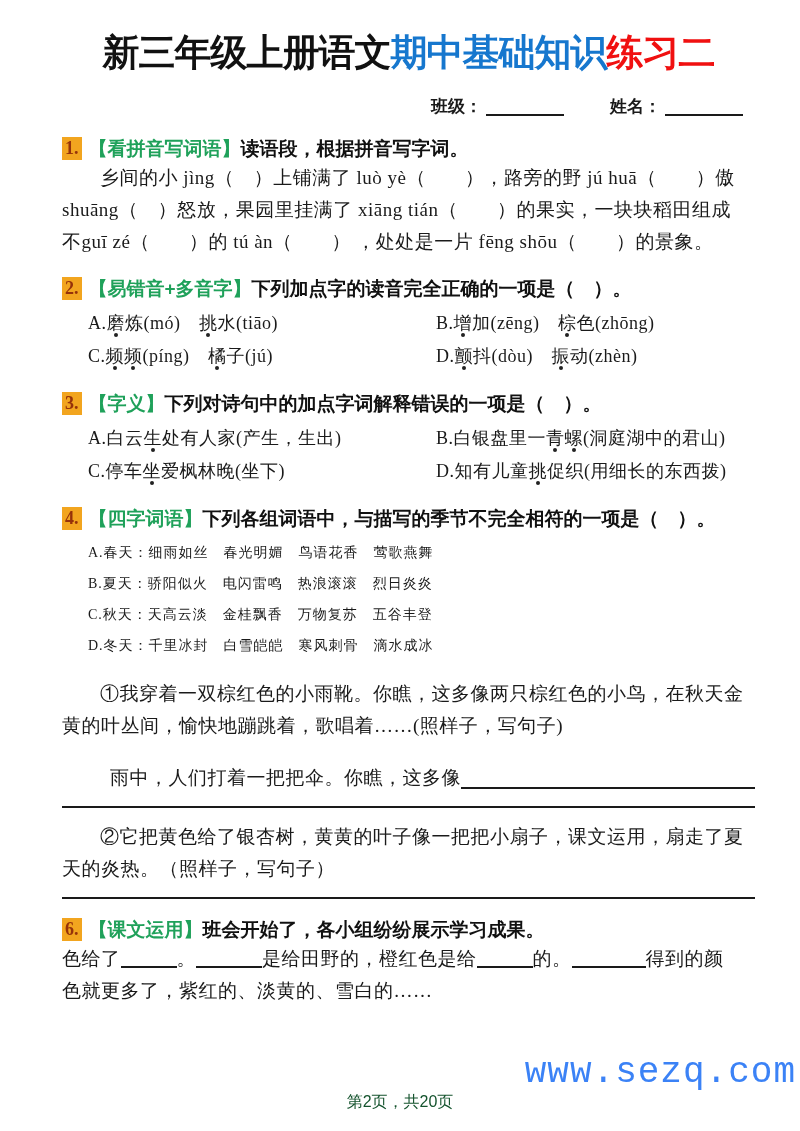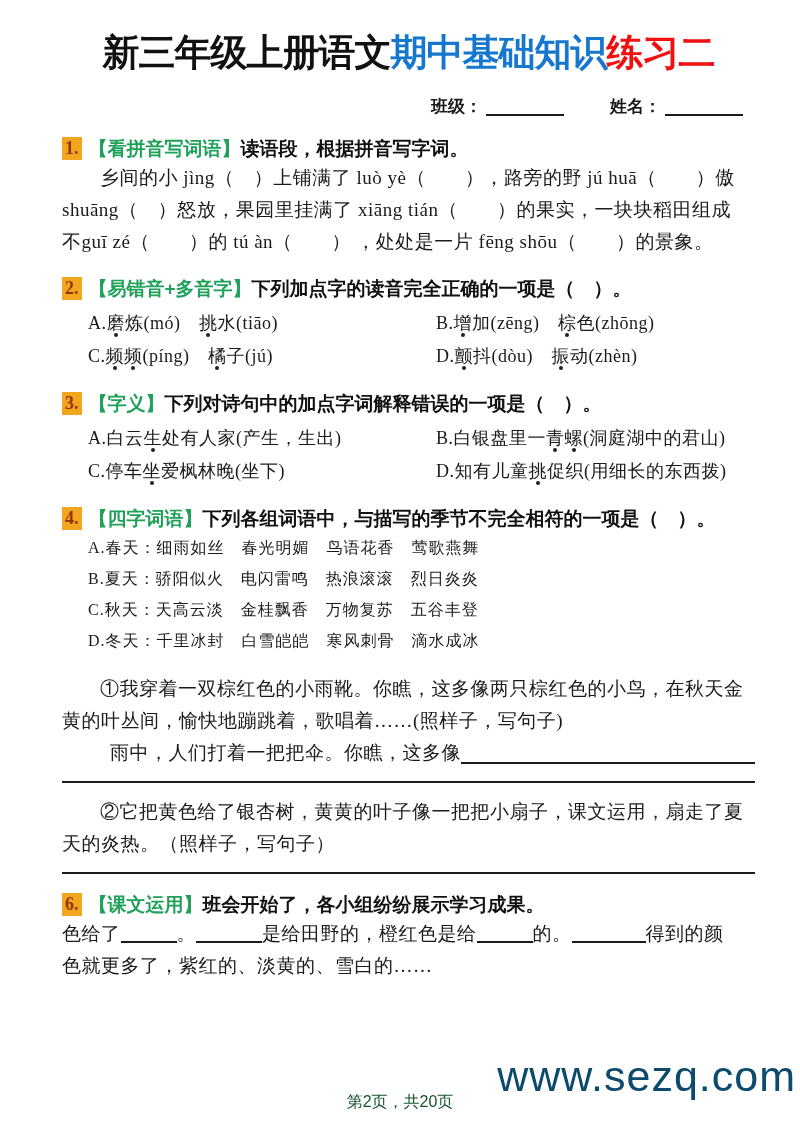--- a/index.html
+++ b/index.html
@@ -40,44 +40,44 @@
     display:inline-block;background:#F2A51F;color:#96320A;
     font-family:"Liberation Serif","DejaVu Serif",serif;font-weight:bold;
     font-size:18px;line-height:23px;padding:0 3px;margin-right:7px;
     vertical-align:1px;
   }
   .sec-label{color:#1FA15A;}
   .sec-intro{color:#111111;}
   
   .line{font-size:19px;line-height:32px;letter-spacing:0.5px;}
   .indent{padding-left:38px;}
-  .indent2{padding-left:48px;}
+  .indent2{padding-left:48px;margin-top:20px;}
   .flexline{display:flex;align-items:flex-end;}
   .fill-line{flex:1;border-bottom:2px solid #1a1a1a;margin-bottom:5px;}
   
   .opt-grid{
     display:grid;grid-template-columns:348px 1fr;
     padding-left:26px;margin-top:5px;
     font-size:18px;line-height:33px;letter-spacing:0.5px;
   }
-  .rows{padding-left:26px;font-size:16px;line-height:31px;letter-spacing:1px;}
+  .rows{padding-left:26px;margin-top:5px;font-size:14px;line-height:31px;letter-spacing:1px;}
   
   .u-dot{position:relative;}
   .u-dot::after{
     content:"";position:absolute;left:50%;bottom:-4px;width:4px;height:4px;
     border-radius:50%;background:#222;transform:translateX(-50%);
   }
   
   .h-line{border:none;border-top:2px solid #1a1a1a;margin:12px 0 0 0;}
   .gap-s{margin-top:13px;}
   
   .watermark{
     position:absolute;right:4px;top:1052px;
-    font-family:Liberation Sans, sans-serif;
-    font-size:43px;color:#0c4a6e;letter-spacing:1px;white-space:nowrap;
+    font-family:Liberation Mono, monospace;
+    font-size:36px;color:#3b82f6;letter-spacing:1px;white-space:nowrap;
   }
   .footer{
     position:absolute;left:0;right:0;top:1092px;text-align:center;
     font-family:"Liberation Sans","DejaVu Sans",sans-serif;font-size:16px;color:#14532d;
   }
 </style>
 </head>
 <body>
 
 <div class="page">

